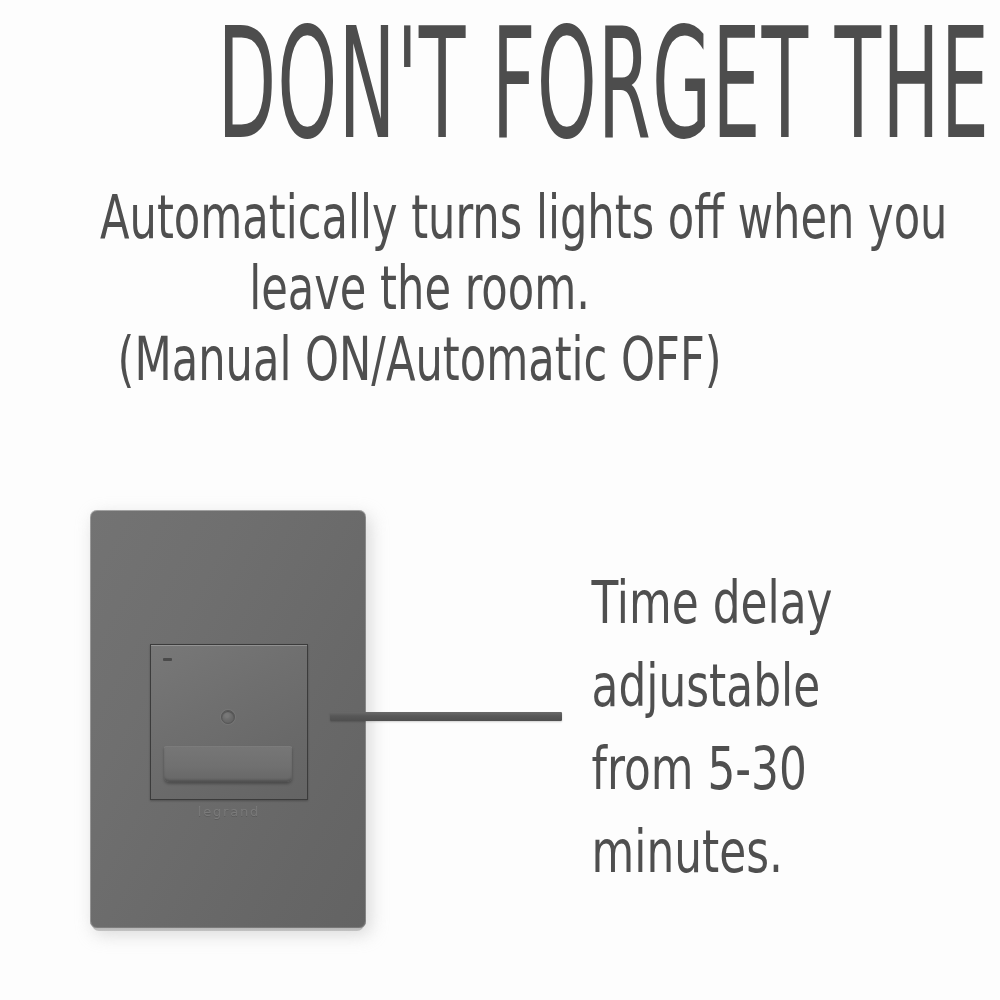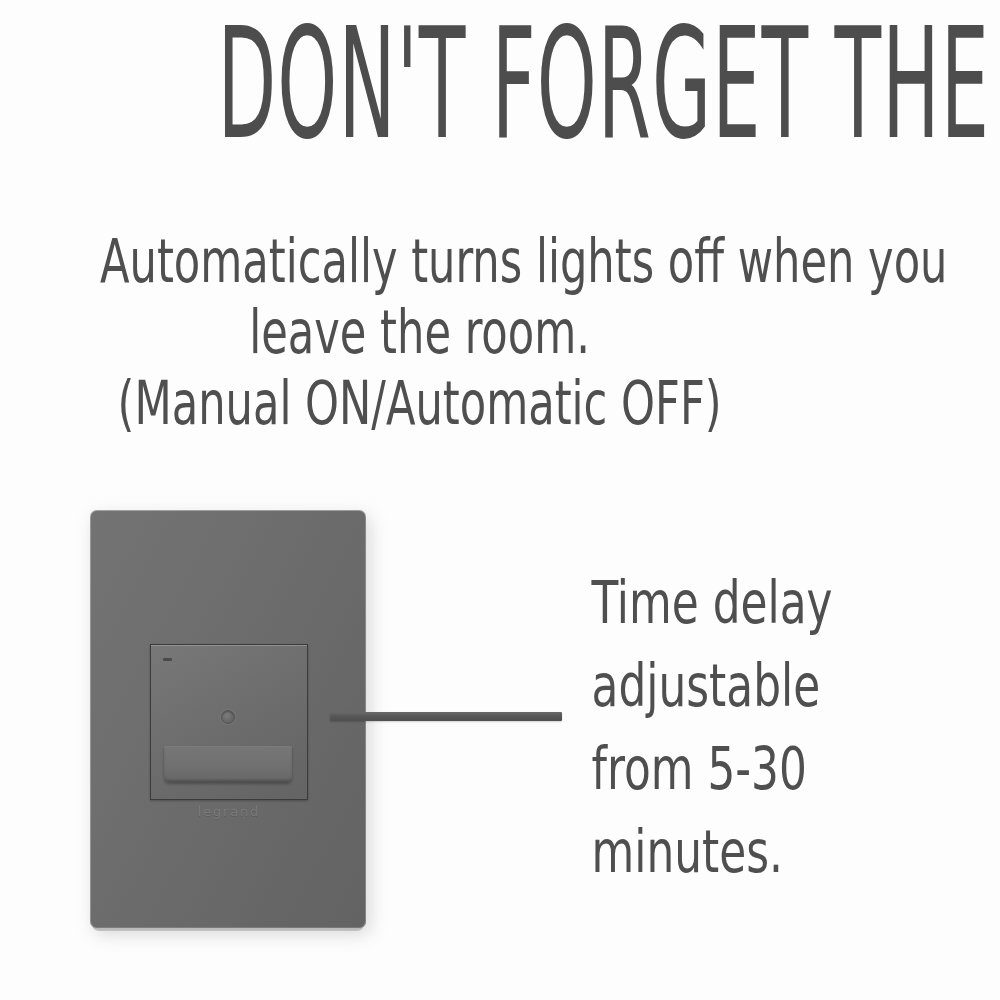--- a/index.html
+++ b/index.html
@@ -43,21 +43,20 @@
   }
 
   
   #subhead {
     position: absolute;
     left: 0;
     top: 182px;
     width: 799px;
     text-align: center;
     color: #4f4f4f;
-    margin-top: 44px;
   }
   .sub-line {
     font-family: "DejaVu Sans Condensed", "Liberation Sans Narrow", "Liberation Sans", sans-serif;
     font-size: 60px;
     line-height: 71px;
     font-weight: 300;
     white-space: nowrap;
     transform: scaleX(0.80);
     transform-origin: 500px 50%;
     color: #4f4f4f;

